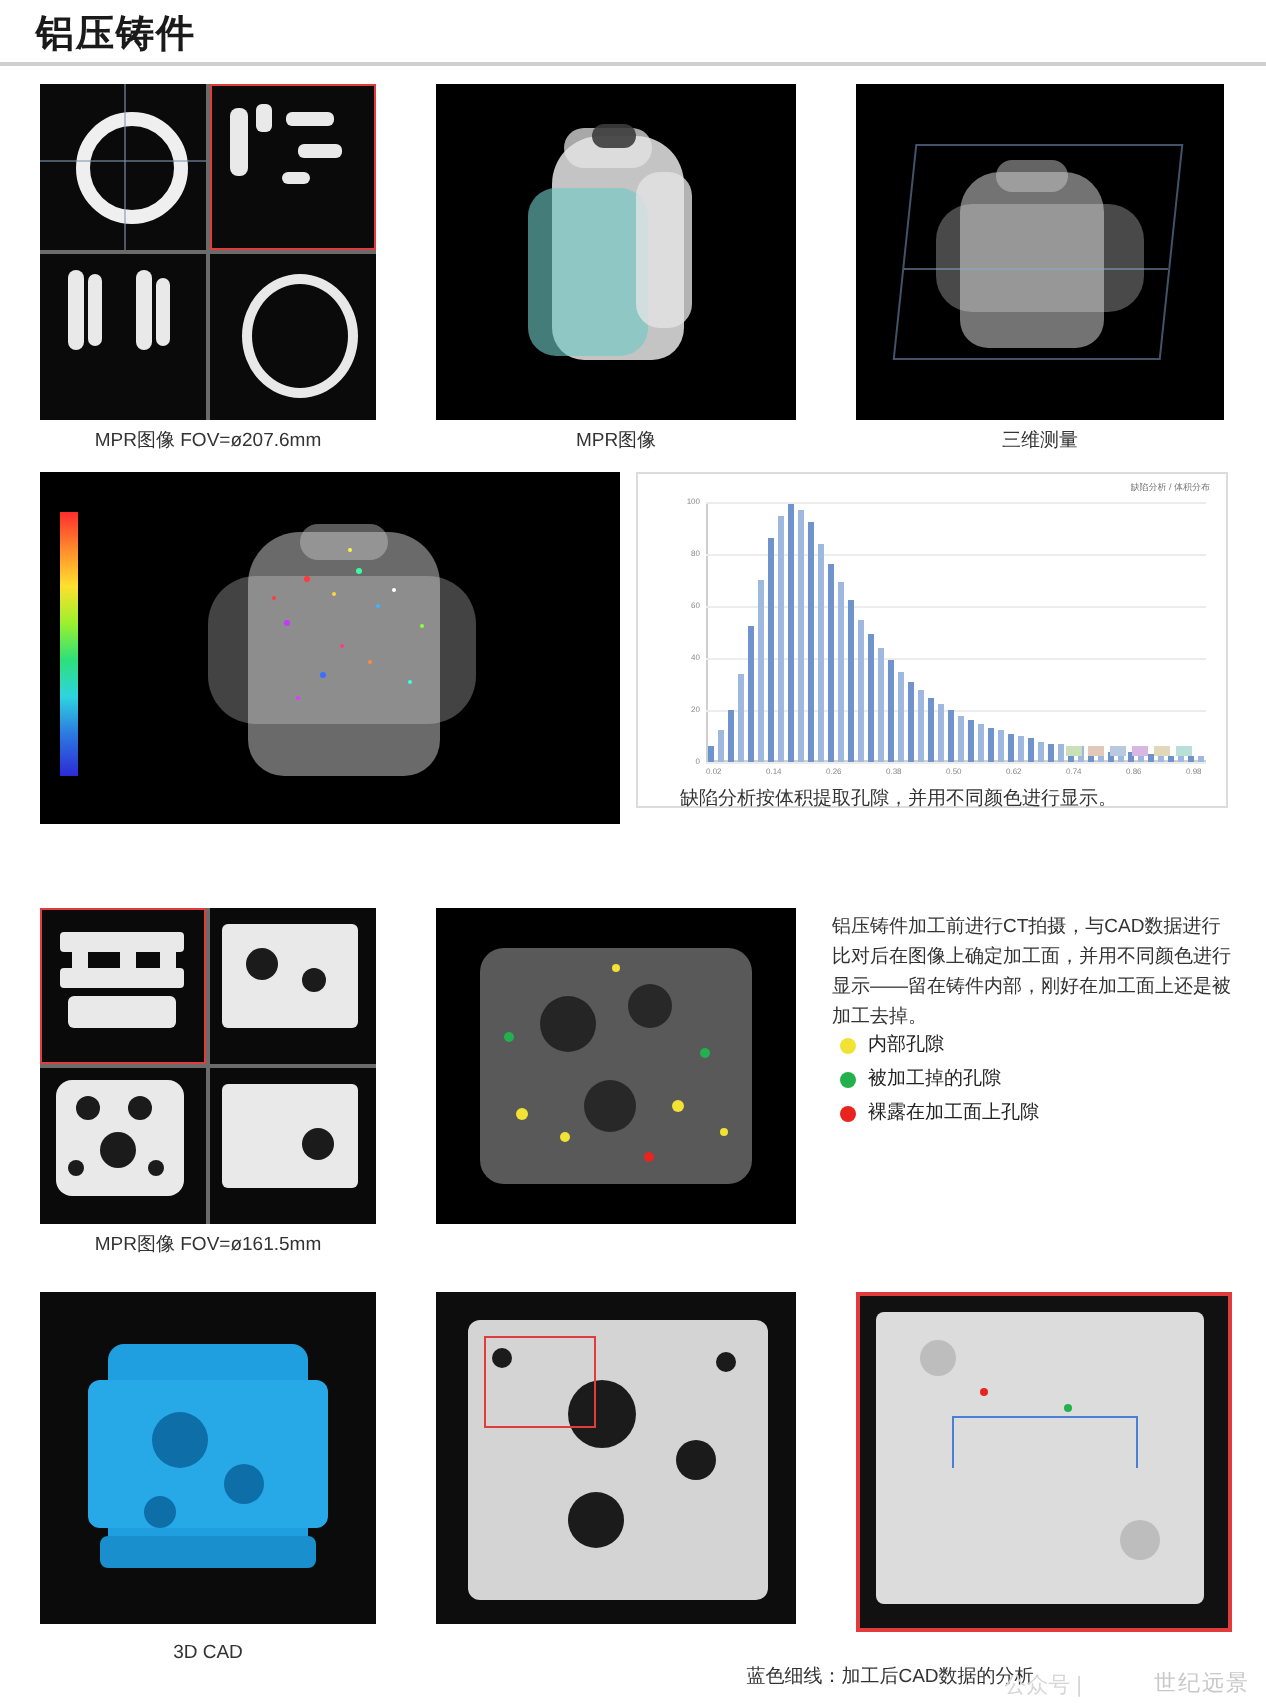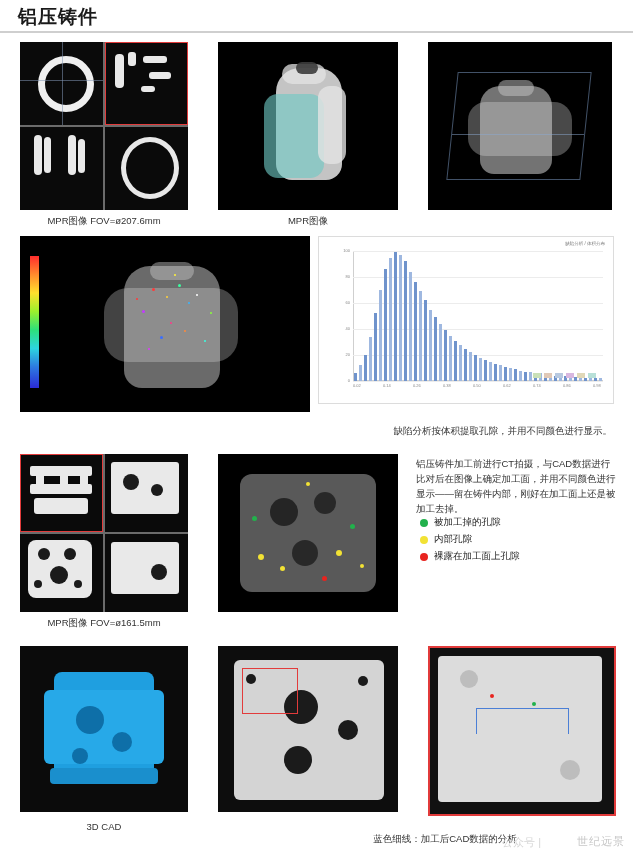--- a/index.html
+++ b/index.html
@@ -133,20 +133,21 @@
   </div>
   <div class="cap" style="left:218px;top:214px;width:180px;">MPR图像</div>
 
   <div class="panel" style="left:428px;top:42px;width:184px;height:168px;">
     <div class="wire" style="left:24px;top:30px;width:132px;height:106px;transform:skewX(-6deg);"></div>
     <div class="vr-body grey" style="left:52px;top:44px;width:72px;height:88px;border-radius:20px 20px 14px 14px;opacity:.55;"></div>
     <div class="vr-body grey" style="left:40px;top:60px;width:104px;height:54px;border-radius:18px;opacity:.35;"></div>
     <div class="vr-body" style="left:70px;top:38px;width:36px;height:16px;border-radius:9px;background:rgba(200,200,200,.5);"></div>
     <div class="xhair-h" style="top:92px;left:24px;width:132px;background:rgba(140,170,210,.5);"></div>
   </div>
+  <div class="cap" style="left:428px;top:214px;width:184px;">三维测量</div>
 
   <div class="panel" style="left:20px;top:236px;width:290px;height:176px;">
     <div class="colorbar" style="left:10px;top:20px;height:132px;"></div>
     <div class="vr-body grey" style="left:104px;top:30px;width:96px;height:122px;border-radius:26px 26px 18px 18px;opacity:.5;"></div>
     <div class="vr-body grey" style="left:84px;top:52px;width:134px;height:74px;border-radius:24px;opacity:.32;"></div>
     <div class="vr-body" style="left:130px;top:26px;width:44px;height:18px;border-radius:10px;background:rgba(200,200,200,.45);"></div>
 
     <div class="hole" style="left:132px;top:52px;width:3px;height:3px;background:#ff3a3a;"></div>
     <div class="hole" style="left:146px;top:60px;width:2px;height:2px;background:#ffd23a;"></div>
     <div class="hole" style="left:158px;top:48px;width:3px;height:3px;background:#3affa0;"></div>
@@ -240,21 +241,21 @@
         <div class="xlab" style="left: 210px; top: 132px;">0.86</div>
         <div class="xlab" style="left: 240px; top: 132px;">0.98</div>
         <div class="legendchip" style="background: rgb(201, 224, 184); left: 180px; top: 122px;"></div>
         <div class="legendchip" style="background: rgb(224, 201, 184); left: 191px; top: 122px;"></div>
         <div class="legendchip" style="background: rgb(184, 201, 224); left: 202px; top: 122px;"></div>
         <div class="legendchip" style="background: rgb(216, 184, 224); left: 213px; top: 122px;"></div>
         <div class="legendchip" style="background: rgb(224, 216, 184); left: 224px; top: 122px;"></div>
         <div class="legendchip" style="background: rgb(184, 224, 216); left: 235px; top: 122px;"></div>
       </div>
   </div>
-  <div class="capL" style="left:340px;top:424px;width:272px;text-align:right;">缺陷分析按体积提取孔隙，并用不同颜色进行显示。</div>
+  <div class="capL" style="left:340px;top:393px;width:272px;">缺陷分析按体积提取孔隙，并用不同颜色进行显示。</div>
 
   <div class="quad" style="left:20px;top:454px;width:168px;height:158px;">
     <div class="cell sel">
       <div class="bone" style="left:10px;top:12px;width:62px;height:10px;border-radius:2px;"></div>
       <div class="bone" style="left:10px;top:30px;width:62px;height:10px;border-radius:2px;"></div>
       <div class="bone" style="left:16px;top:22px;width:8px;height:8px;"></div>
       <div class="bone" style="left:40px;top:22px;width:8px;height:8px;"></div>
       <div class="bone" style="left:60px;top:22px;width:8px;height:8px;"></div>
       <div class="bone" style="left:14px;top:44px;width:54px;height:16px;border-radius:3px;"></div>
     </div>
@@ -290,26 +291,26 @@
     <div class="hole" style="left:34px;top:62px;width:5px;height:5px;background:#22b14c;"></div>
     <div class="hole" style="left:104px;top:122px;width:5px;height:5px;background:#e8241f;"></div>
     <div class="hole" style="left:88px;top:28px;width:4px;height:4px;background:#f2e234;"></div>
     <div class="hole" style="left:142px;top:110px;width:4px;height:4px;background:#f2e234;"></div>
   </div>
 
   <div class="capL" style="left:416px;top:456px;width:200px;font-size:9.5px;line-height:15px;">铝压铸件加工前进行CT拍摄，与CAD数据进行比对后在图像上确定加工面，并用不同颜色进行显示——留在铸件内部，刚好在加工面上还是被加工去掉。</div>
 
   <div style="position:absolute;left:420px;top:516px;width:200px;font-size:9.5px;">
     <div class="legend-row">
+      <span class="dot" style="background:#f2e234"></span>
+      <span>内部孔隙</span>
+    </div>
+    <div class="legend-row">
       <span class="dot" style="background:#22b14c"></span>
       <span>被加工掉的孔隙</span>
-    </div>
-    <div class="legend-row">
-      <span class="dot" style="background:#f2e234"></span>
-      <span>内部孔隙</span>
     </div>
     <div class="legend-row">
       <span class="dot" style="background:#e8241f"></span>
       <span>裸露在加工面上孔隙</span>
     </div>
   </div>
 
   <div class="panel" style="left:20px;top:646px;width:168px;height:166px;background:#0b0b0b;">
     <div style="position:absolute;left:34px;top:26px;width:100px;height:112px;background:#1f9fe0;border-radius:8px;"></div>
     <div style="position:absolute;left:24px;top:44px;width:120px;height:74px;background:#27a9e8;border-radius:6px;"></div>

